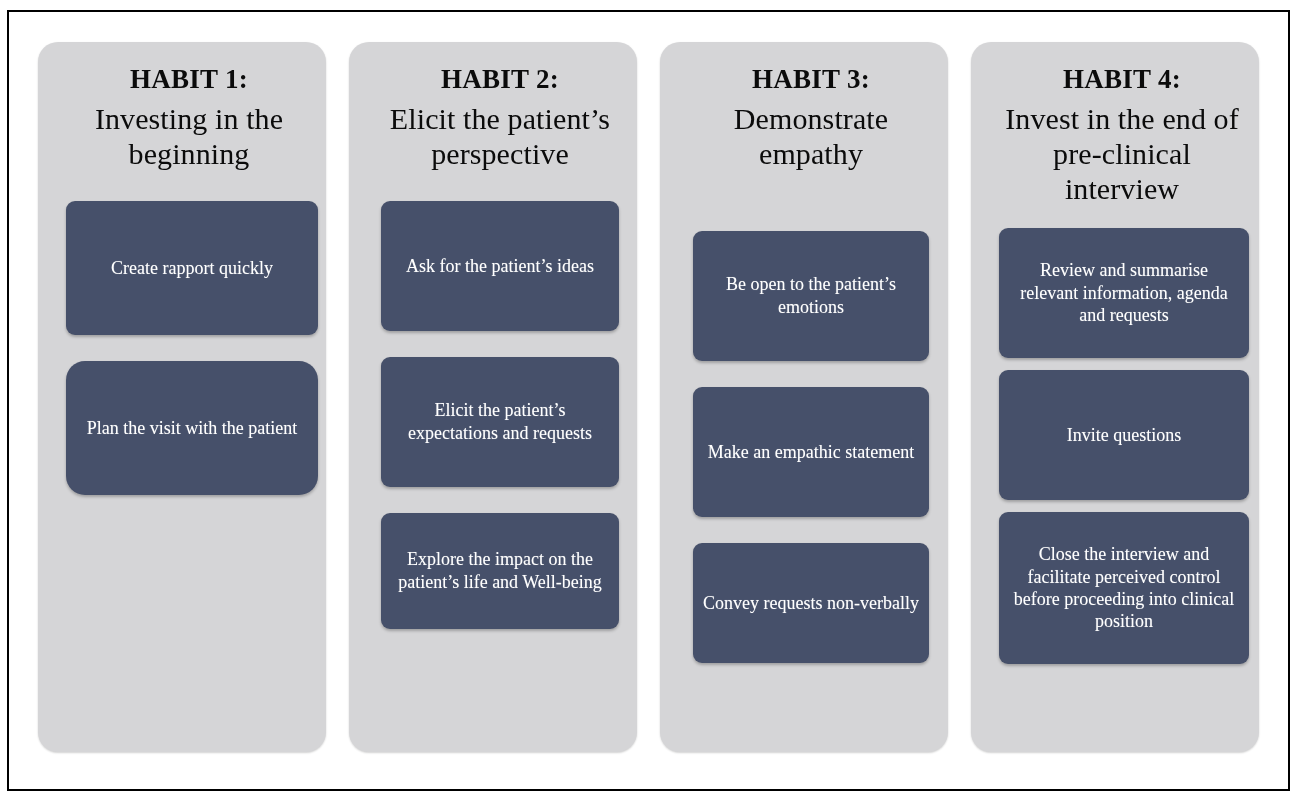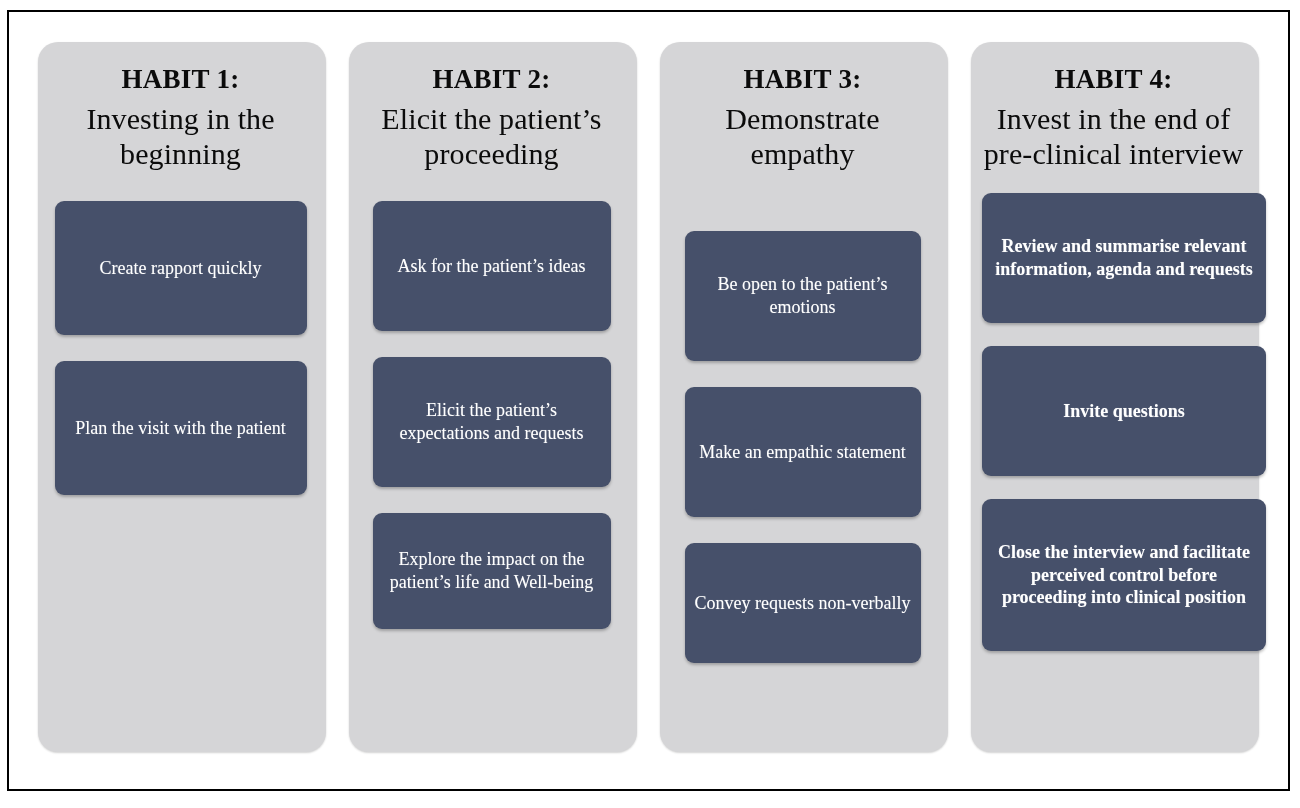--- a/index.html
+++ b/index.html
@@ -37,21 +37,21 @@
     justify-content: space-between;
     align-items: flex-start;
   }
 
   .habit-column {
     width: 288px;
     height: 710px;
     background: #d5d5d7;
     border-radius: 20px;
     box-sizing: border-box;
-    padding: 22px 14px 18px 11px;
+    padding: 22px 14px 18px 28px;
     display: flex;
     flex-direction: column;
     align-items: center;
     box-shadow: 0 1px 2px rgba(0,0,0,0.18);
   }
 
   .column-heading {
     width: 100%;
     text-align: center;
     color: #0b0b0b;
@@ -91,29 +91,29 @@
     font-size: 18px;
     line-height: 1.24;
     padding: 6px 10px;
     box-sizing: border-box;
     box-shadow: 0 2px 3px rgba(0,0,0,0.25);
     text-shadow: 0 0 1px rgba(255,255,255,0.35);
   }
 
   
   .col-1 .habit-item { width: 252px; height: 134px; margin: 0 auto 26px auto; }
-  .col-1 .habit-item:last-child { margin-bottom: 3px; }
+  .col-1 .habit-item:last-child { margin-bottom: 3px; border-radius: 19px; }
 
   .col-2 .habit-item { width: 238px; height: 130px; margin: 0 auto 26px auto; }
   .col-2 .habit-item:last-child { margin-bottom: 0; height: 116px; }
 
   .col-3 .habit-item { width: 236px; height: 130px; margin: 0 auto 26px auto; }
   .col-3 .habit-item:last-child { margin-bottom: 0; height: 120px; }
 
-  .col-4 .habit-item { width: 284px; height: 130px; margin: 0 auto 23px auto; font-weight: bold; }
+  .col-4 .habit-item { width: 250px; height: 130px; margin: 0 auto 12px auto; }
   .col-4 .habit-item:last-child { margin-bottom: 0; height: 152px; }
 
   .col-1 .items-stack { margin-top: 30px; }
   .col-2 .items-stack { margin-top: 30px; }
   .col-3 .items-stack { margin-top: 60px; }
   .col-4 .items-stack { margin-top: 22px; }
 </style>
 </head>
 <body>
 
@@ -127,21 +127,21 @@
       </div>
       <div class="items-stack">
         <div class="habit-item">Create rapport quickly</div>
         <div class="habit-item">Plan the visit with the patient</div>
       </div>
     </div>
 
     <div class="habit-column col-2">
       <div class="column-heading">
         <span class="heading-number">HABIT 2:</span>
-        <span class="heading-title">Elicit the patient’s proceeding</span>
+        <span class="heading-title">Elicit the patient’s perspective</span>
       </div>
       <div class="items-stack">
         <div class="habit-item">Ask for the patient’s ideas</div>
         <div class="habit-item">Elicit the patient’s expectations and requests</div>
         <div class="habit-item">Explore the impact on the patient’s life and Well-being</div>
       </div>
     </div>
 
     <div class="habit-column col-3">
       <div class="column-heading">

